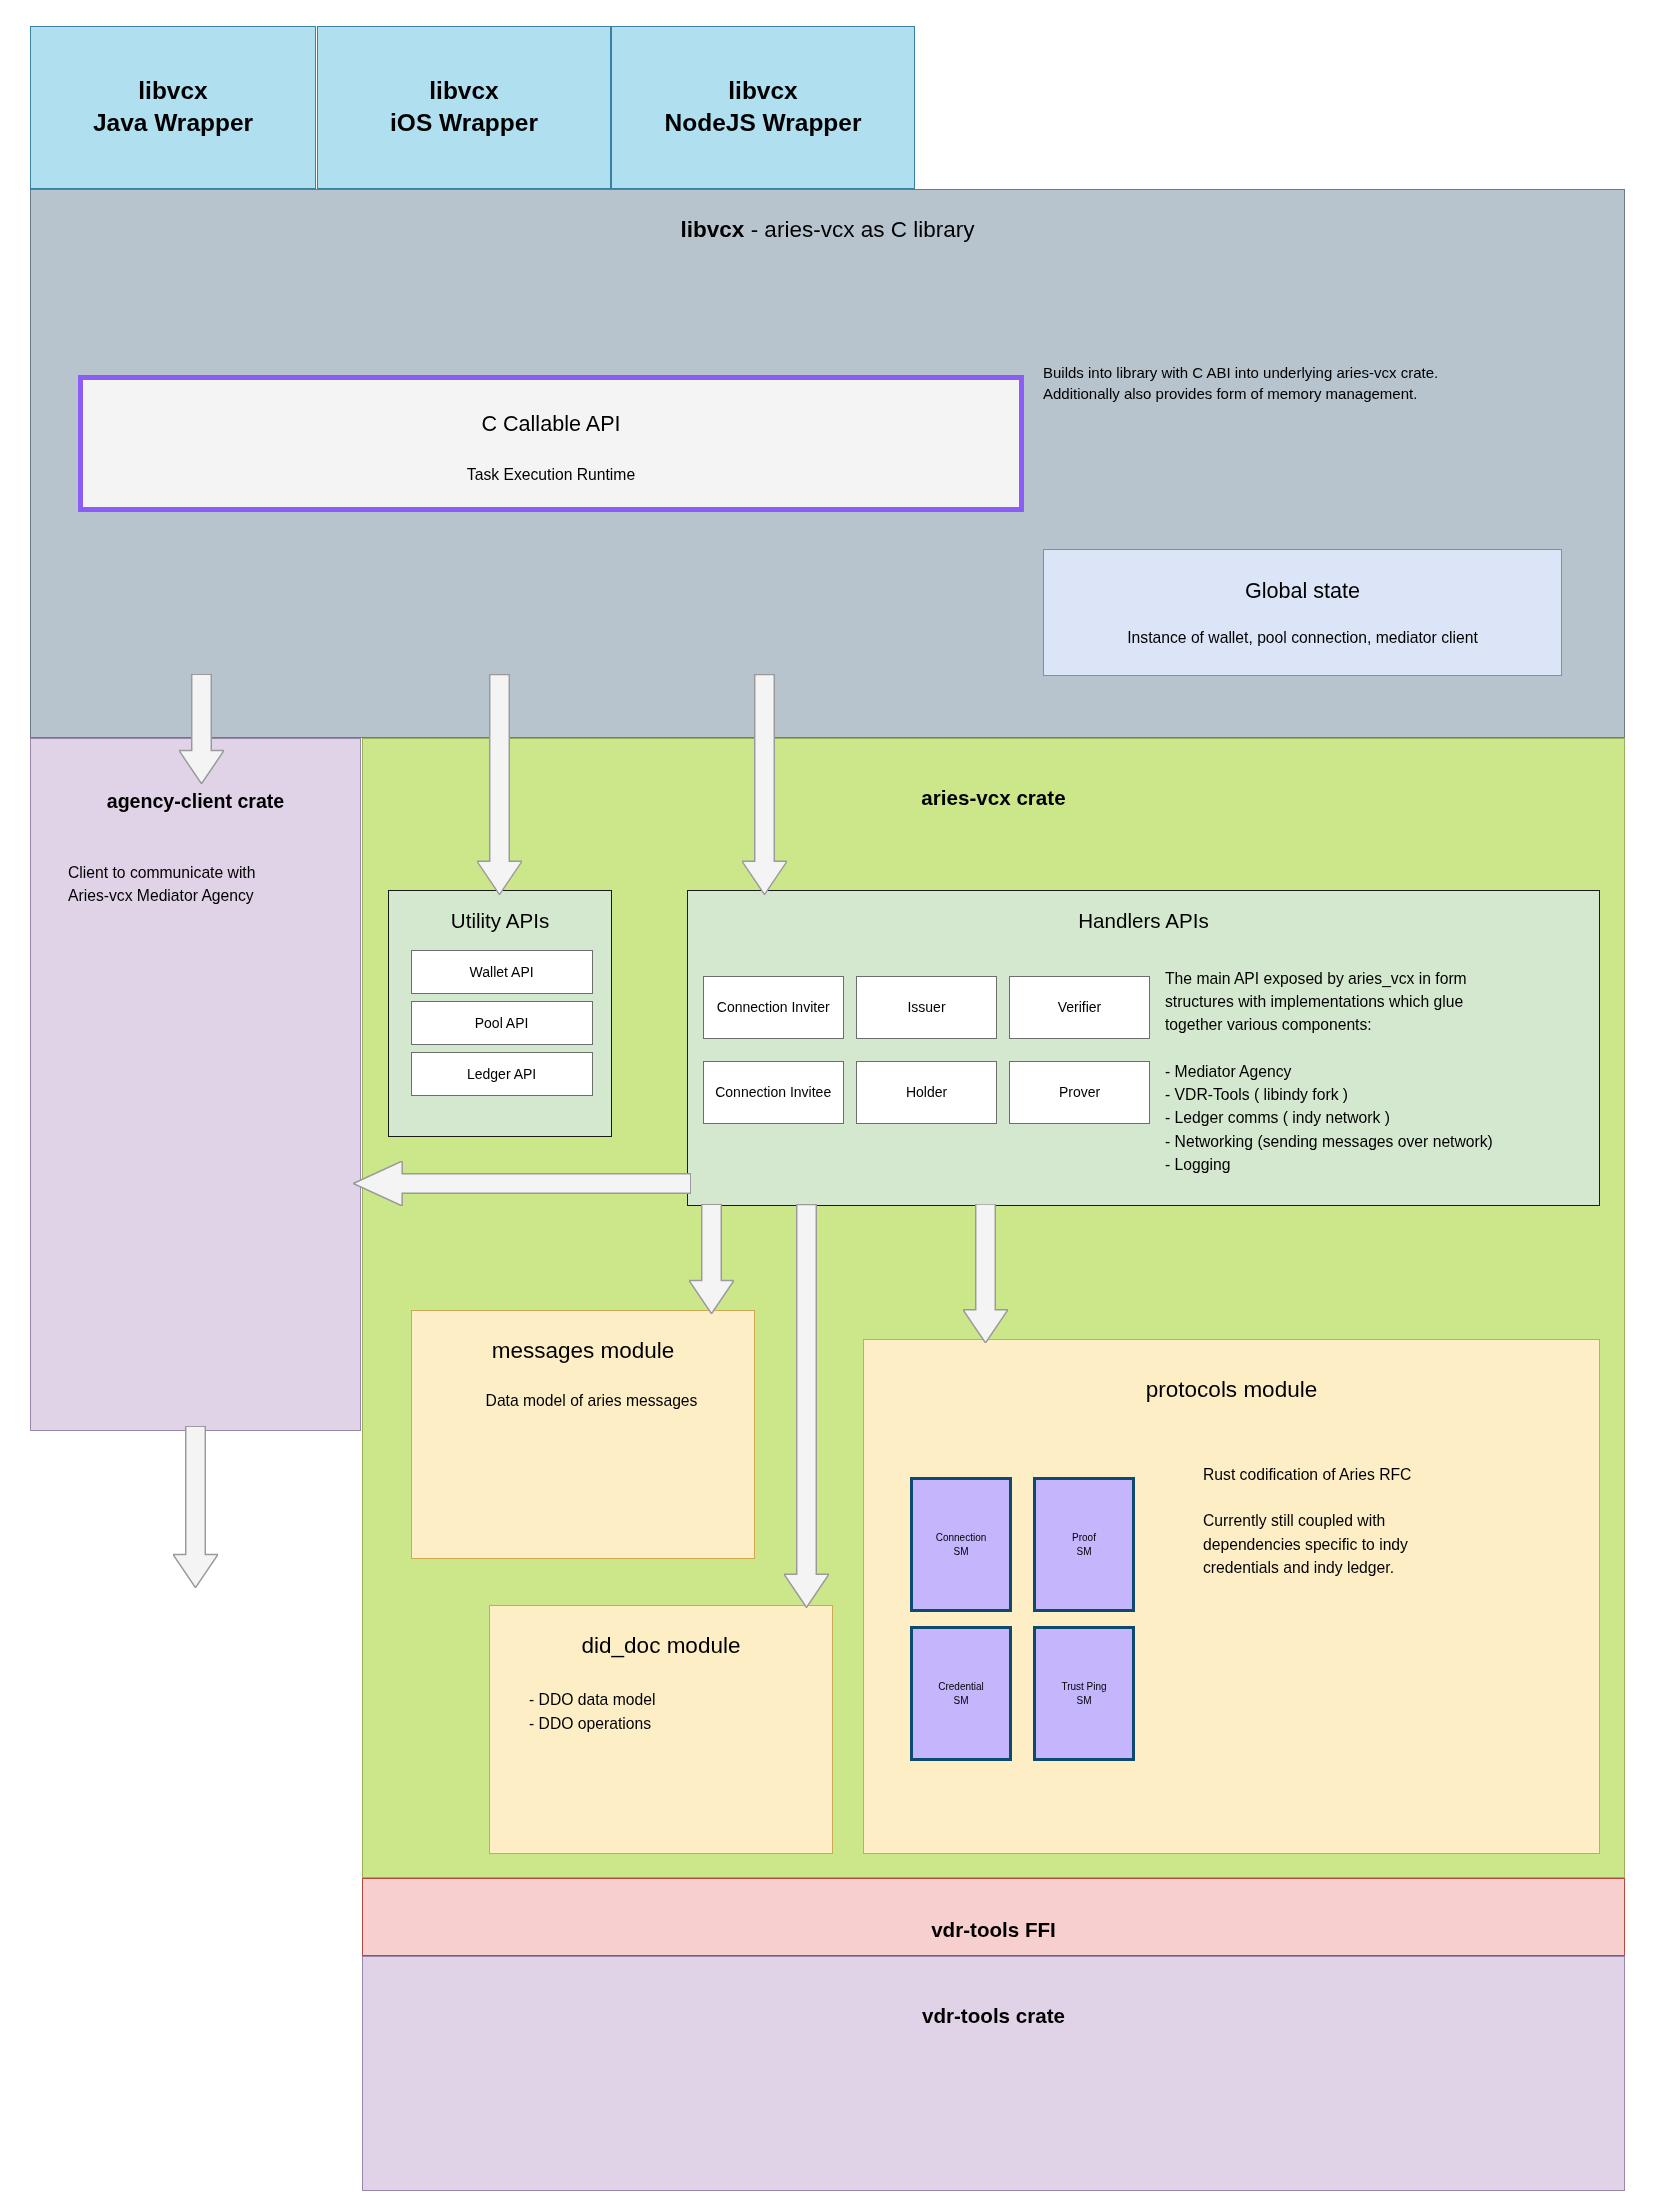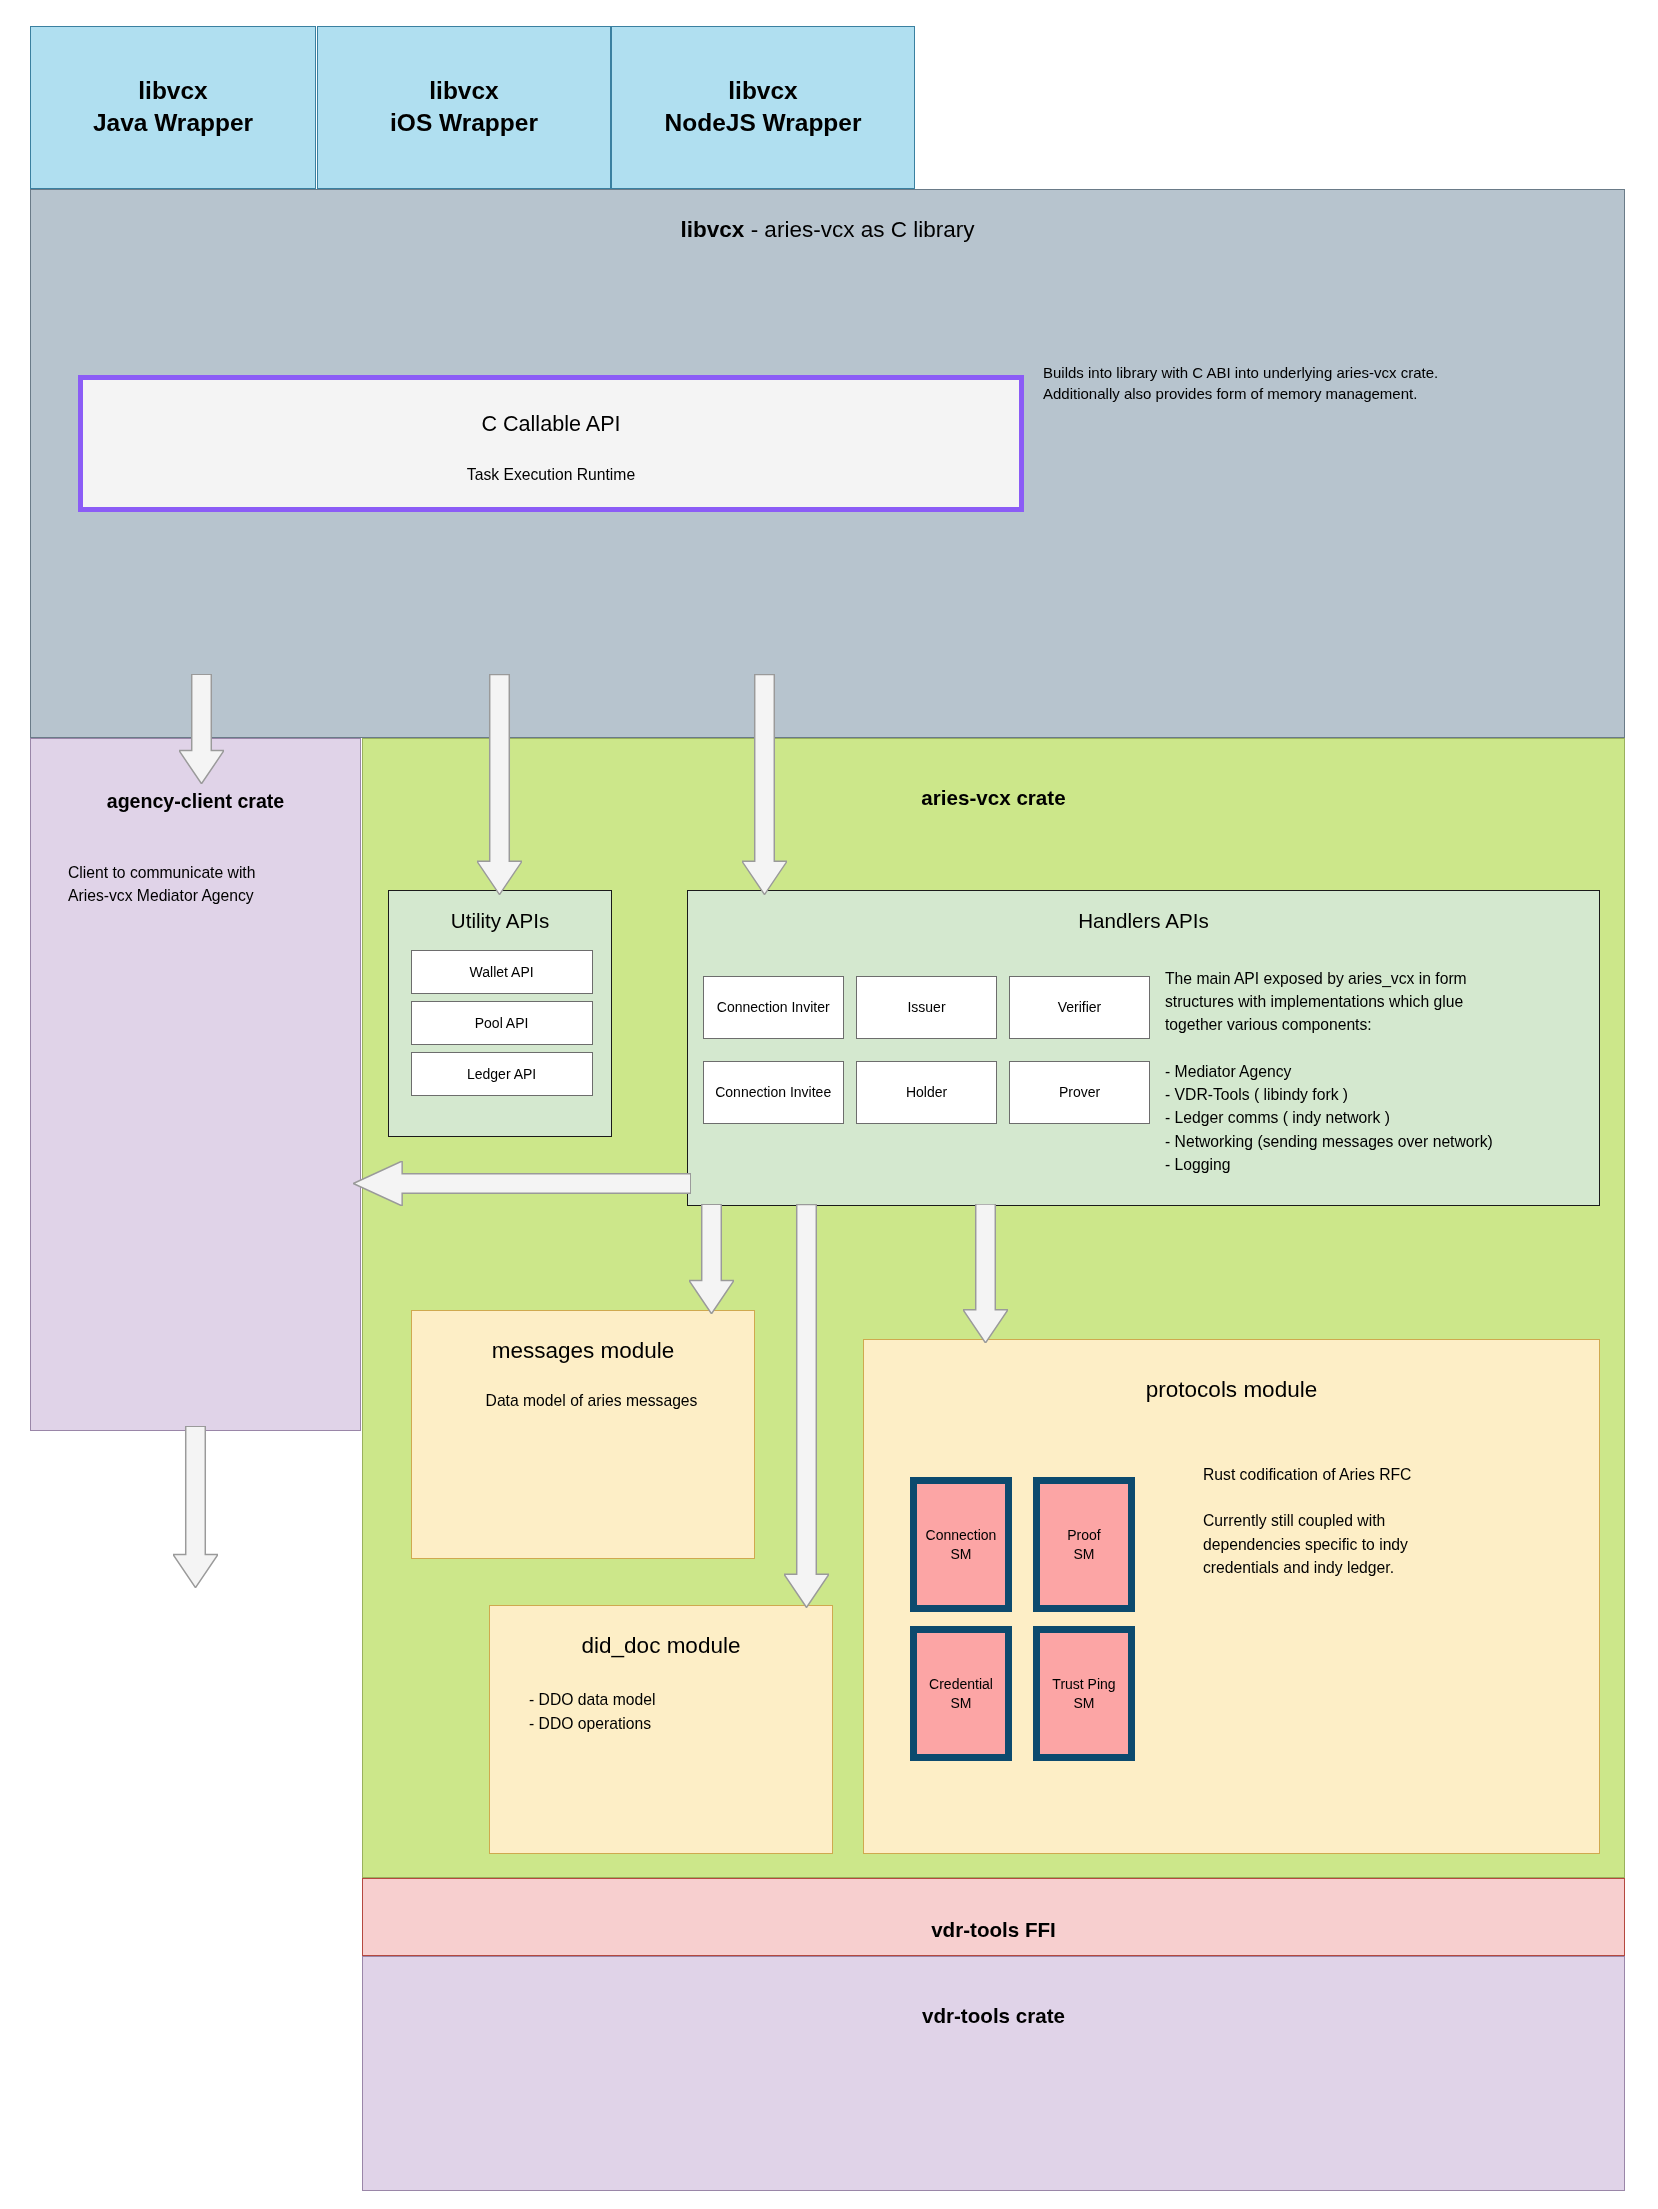--- a/index.html
+++ b/index.html
@@ -182,26 +182,26 @@
   .protocols-title {
     position: absolute;
     top: 37px;
     width: 100%;
     text-align: center;
     font-size: 22.5px;
   }
   .sm-box {
     position: absolute;
     box-sizing: border-box;
-    background: #fca5a5;
-    border: 7px solid #0c4a6e;
+    background: #c4b5fd;
+    border: 3px solid #0c4a6e;
     display: flex;
     align-items: center;
     justify-content: center;
-    font-size: 14px;
+    font-size: 10px;
     line-height: 1.32;
     text-align: center;
   }
 
   
   .vdr-ffi {
     background: #f7cfcf;
     border: 1px solid #b5483f;
     justify-content: center;
   }
@@ -269,20 +269,24 @@
 
   <div class="box c-callable" style="left:78px; top:355px; width:946px; height:137px;">
     <div class="api-title">C Callable API</div>
     <div class="api-sub">Task Execution Runtime</div>
   </div>
 
 
   <div class="side-note" style="left:1043px; top:362px; width:549px;">Builds into library with C ABI into underlying aries-vcx crate.
 Additionally also provides form of memory management.</div>
 
+  <div class="box global-state" style="left:1043px; top:549px; width:519px; height:127px;">
+    <div class="gs-title">Global state</div>
+    <div class="gs-sub">Instance of wallet, pool connection, mediator client</div>
+  </div>
 
   <div class="box agency-client" style="left:30px; top:738px; width:331px; height:693px;">
     <div class="agency-title">agency-client crate</div>
     <div class="agency-sub">Client to communicate with
 Aries-vcx Mediator Agency</div>
   </div>
 
   <div class="box aries-crate" style="left:362px; top:738px; width:1263px; height:1140px;">
     <div class="aries-title">aries-vcx crate</div>
   </div>

